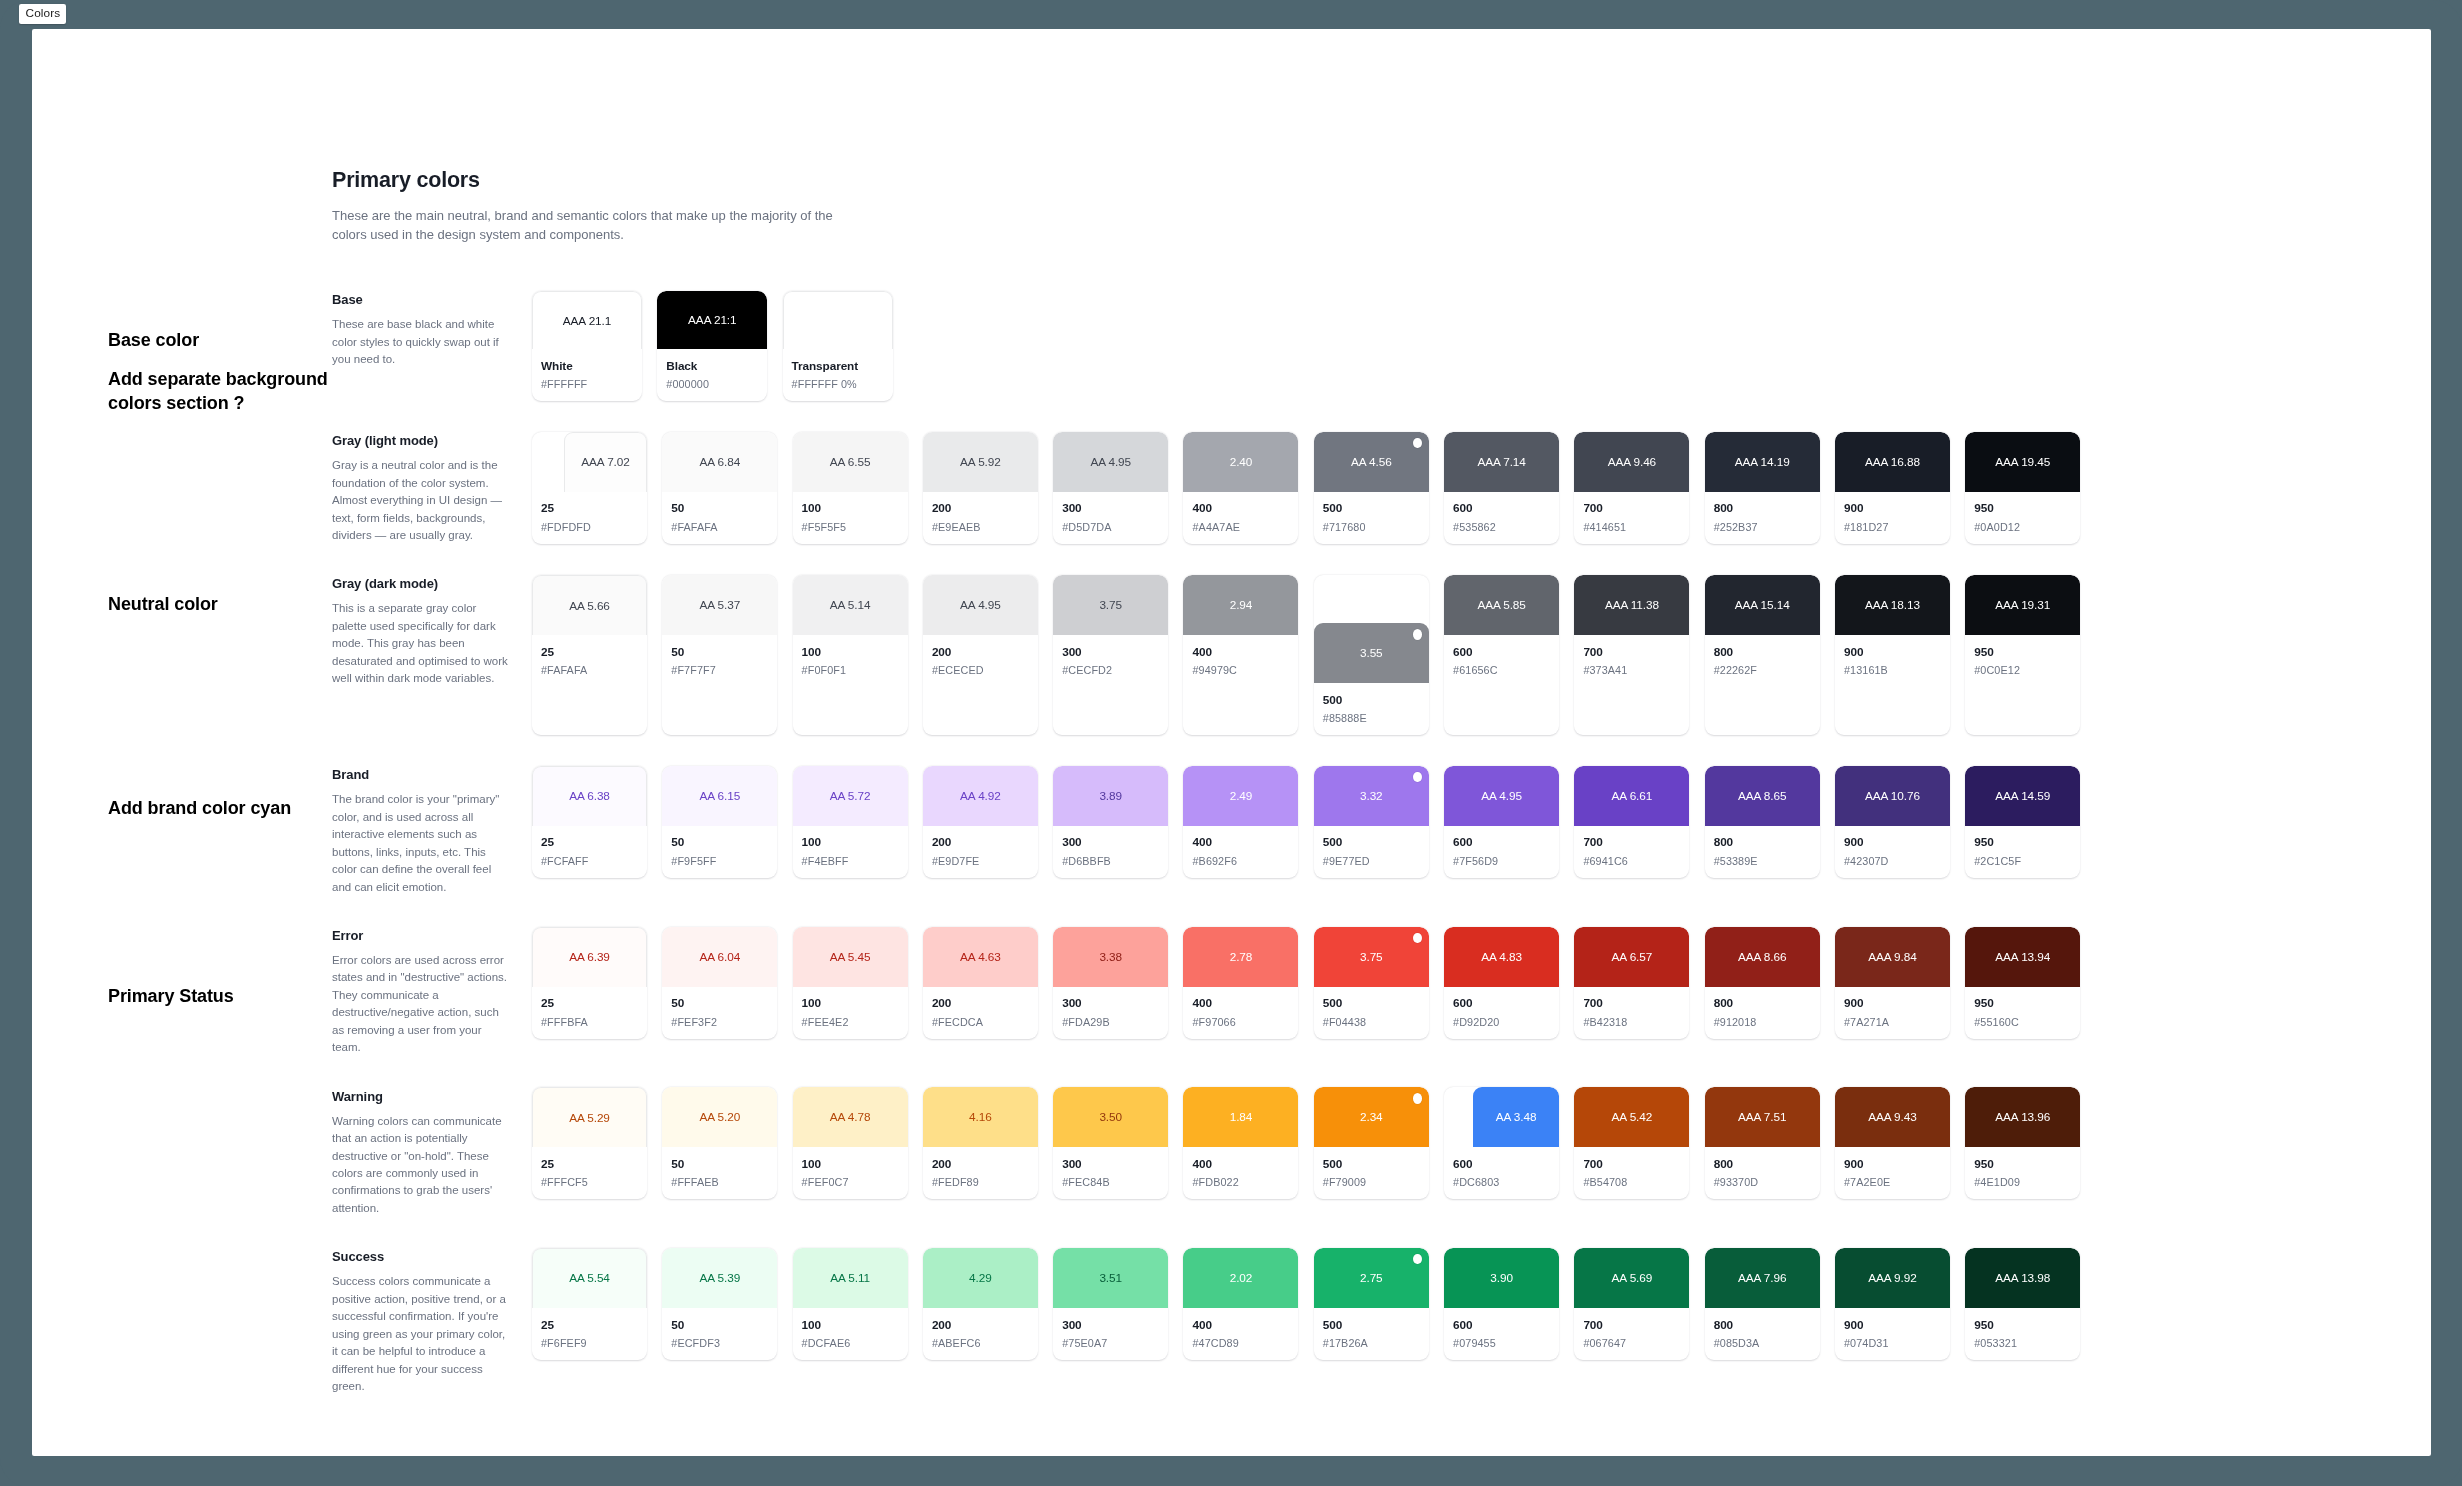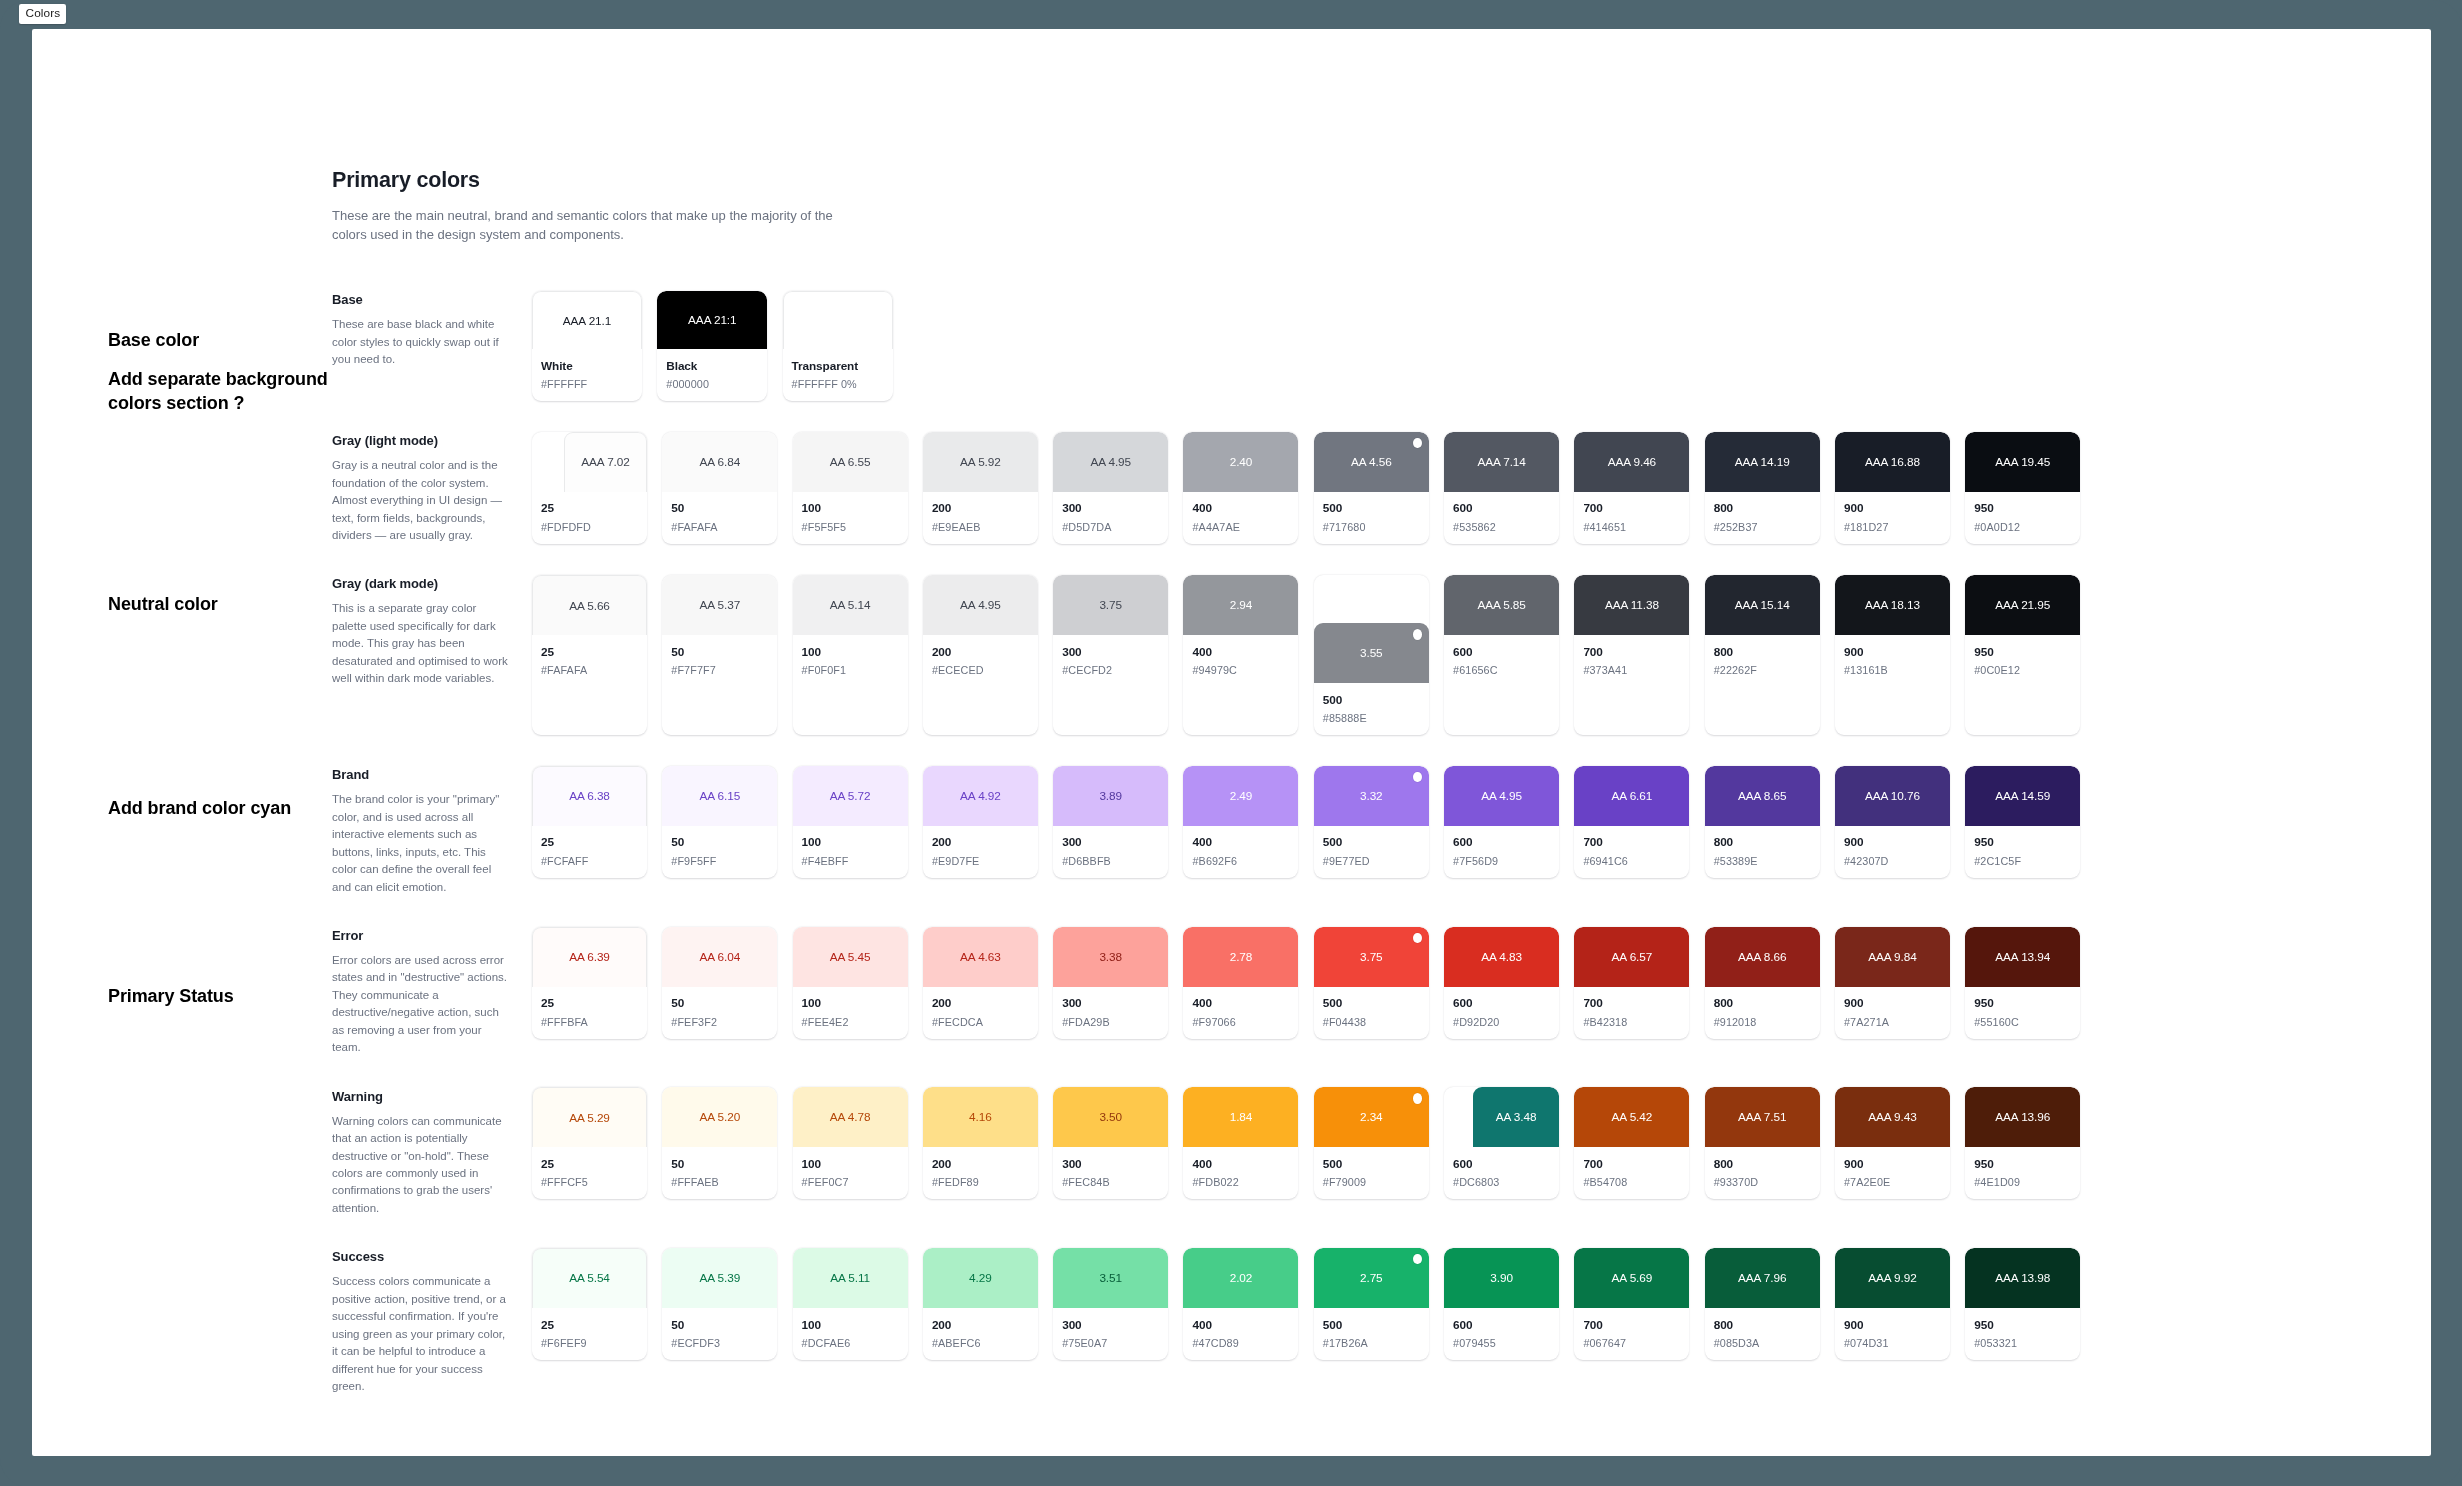--- a/index.html
+++ b/index.html
@@ -459,21 +459,21 @@
                 <div class="swatch-chip" style="background: rgb(19, 22, 27);">
                   <span class="contrast" style="color: rgb(255, 255, 255);">AAA 18.13</span>
                 </div>
                 <div class="swatch-meta">
                   <div class="swatch-step">900</div>
                   <div class="swatch-hex">#13161B</div>
                 </div>
               </div>
               <div class="swatch">
                 <div class="swatch-chip" style="background: rgb(12, 14, 18);">
-                  <span class="contrast" style="color: rgb(255, 255, 255);">AAA 21.95</span>
+                  <span class="contrast" style="color: rgb(255, 255, 255);">AAA 19.31</span>
                 </div>
                 <div class="swatch-meta">
                   <div class="swatch-step">950</div>
                   <div class="swatch-hex">#0C0E12</div>
                 </div>
               </div>
             </div>
           </div>
           <div class="section">
             <div class="section-info">
@@ -773,21 +773,21 @@
                 <div class="swatch-chip" style="background: rgb(247, 144, 9);">
                   <span class="contrast" style="color: rgb(255, 255, 255);">2.34</span>
                   <span class="dot"></span>
                 </div>
                 <div class="swatch-meta">
                   <div class="swatch-step">500</div>
                   <div class="swatch-hex">#F79009</div>
                 </div>
               </div>
               <div class="swatch">
-                <div class="swatch-chip" style="background: #0f766e; margin-left: 29px;">
+                <div class="swatch-chip" style="background: #3b82f6; margin-left: 29px;">
                   <span class="contrast" style="color: rgb(255, 255, 255);">AA 3.48</span>
                 </div>
                 <div class="swatch-meta">
                   <div class="swatch-step">600</div>
                   <div class="swatch-hex">#DC6803</div>
                 </div>
               </div>
               <div class="swatch">
                 <div class="swatch-chip" style="background: rgb(181, 71, 8);">
                   <span class="contrast" style="color: rgb(255, 255, 255);">AA 5.42</span>

